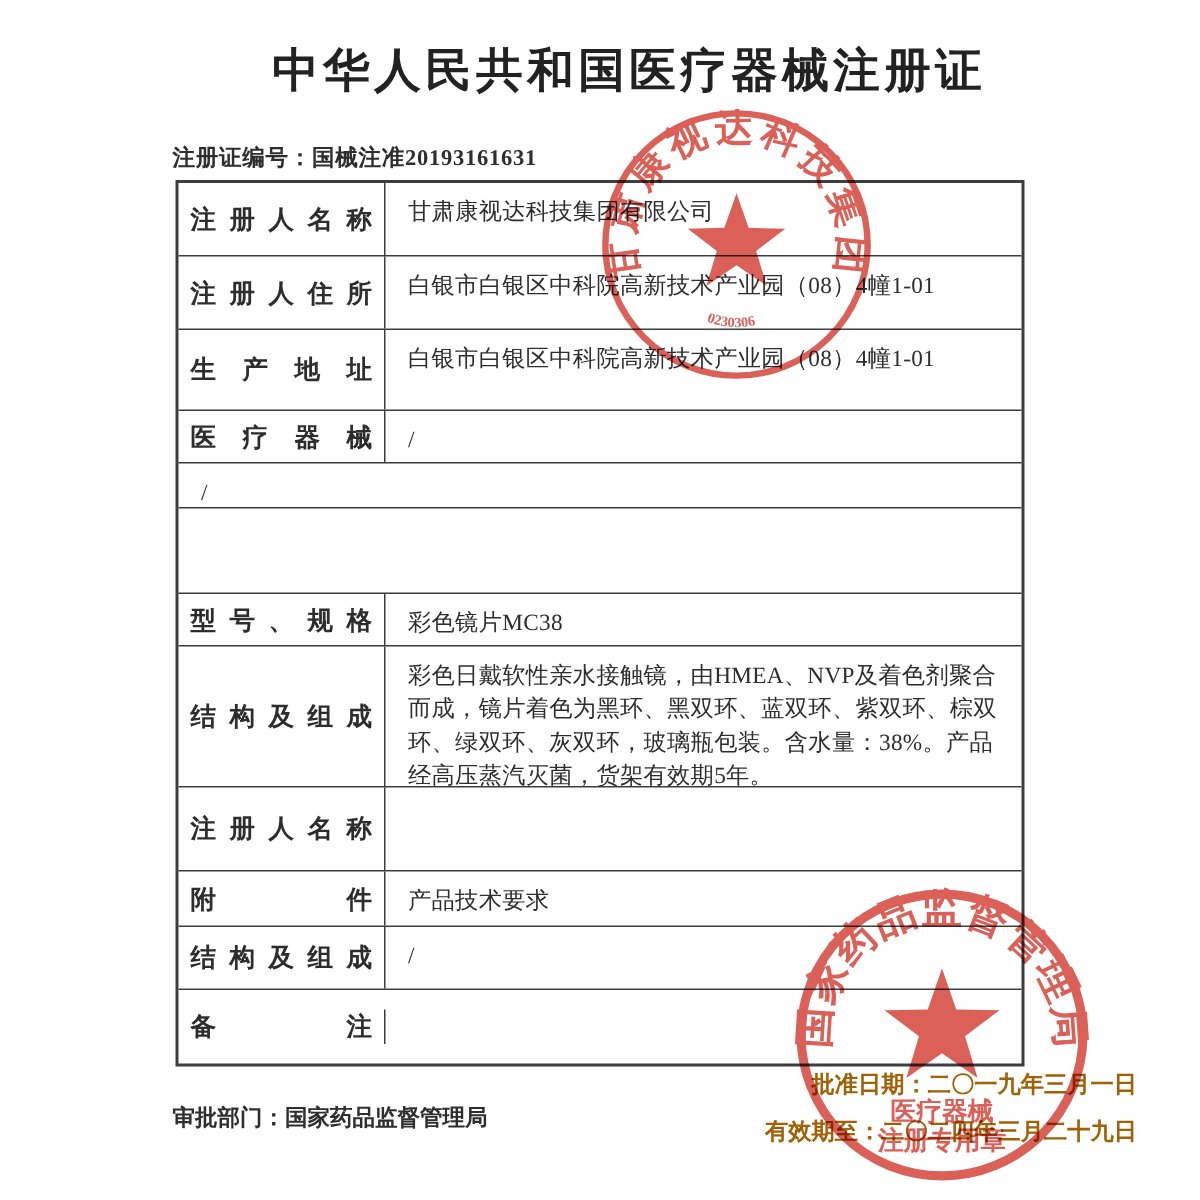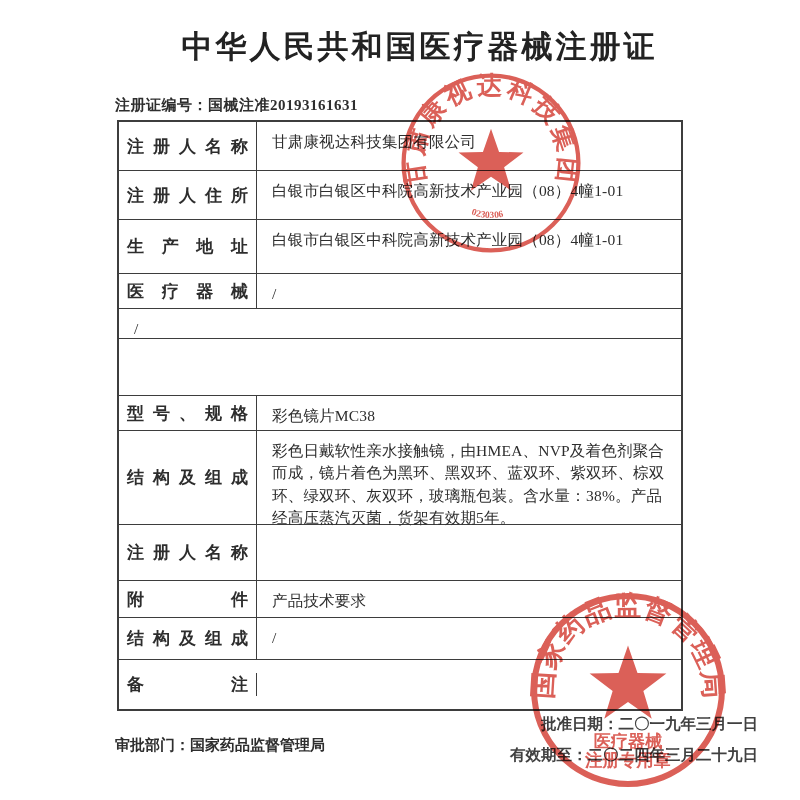--- a/index.html
+++ b/index.html
@@ -57,21 +57,21 @@
   .r1{height:49px}.r2{height:49px}.r3{height:54px}.r4{height:35px}
   .r5{height:30px}.r6{height:57px}.r7{height:35px}.r8{height:94px}
   .r9{height:56px}.r10{height:37px}.r11{height:42px}.r12{height:49px}
   .footer-left{
     position:absolute;left:115px;top:736px;
     font-size:15px;font-weight:700;color:#2e2e2e;
   }
   .footer-right{
     position:absolute;right:42px;top:708px;
     text-align:right;
-    font-size:15.5px;font-weight:700;color:#404040;
+    font-size:15.5px;font-weight:700;color:#a16207;
     line-height:31px;
   }
   .stamp{
     position:absolute;
     mix-blend-mode:multiply;
     opacity:.86;
     color:#d5453c;
     pointer-events:none;
   }
   .stamp-company{left:396px;top:68px;width:190px;height:190px;}

